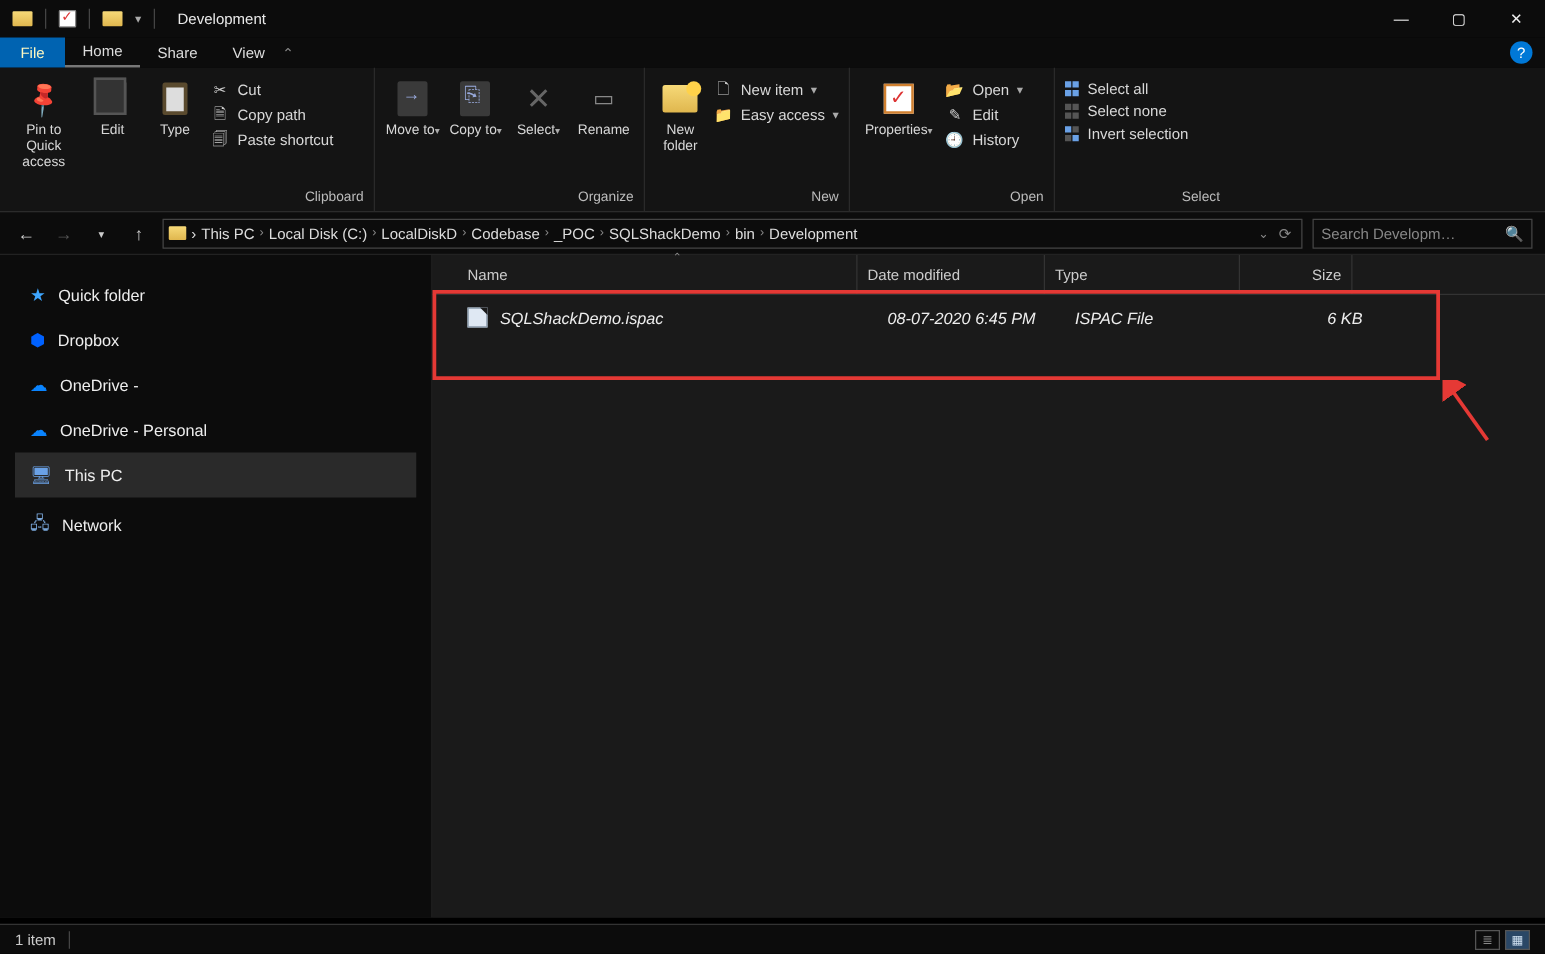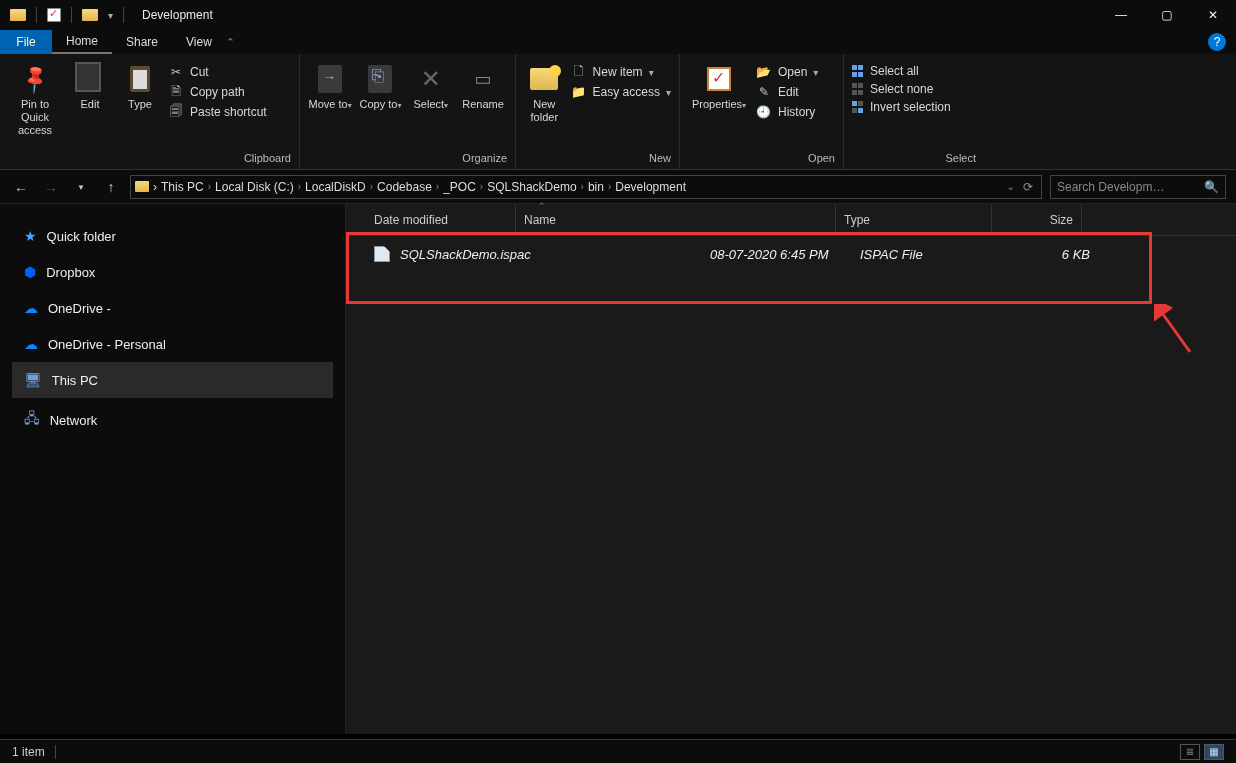--- a/index.html
+++ b/index.html
@@ -353,22 +353,22 @@
         <span>This PC</span>
       </div>
     <div class="side-item">
         <span class="net-icon">🖧</span>
         <span>Network</span>
       </div>
   </div>
   <div class="main">
     <div class="colhead">
       <span class="sort-ind">⌃</span>
+      <div class="col col-name">Name</div>
       <div class="col col-mod">Date modified</div>
-      <div class="col col-name">Name</div>
       <div class="col col-type">Type</div>
       <div class="col col-size">Size</div>
     </div>
     <div class="rows">
       <div class="filerow">
         <div class="rcell rname">
             <span class="file-icon"></span>
             <span>SQLShackDemo.ispac</span>
           </div>
         <div class="rcell rmod">08-07-2020 6:45 PM</div>

